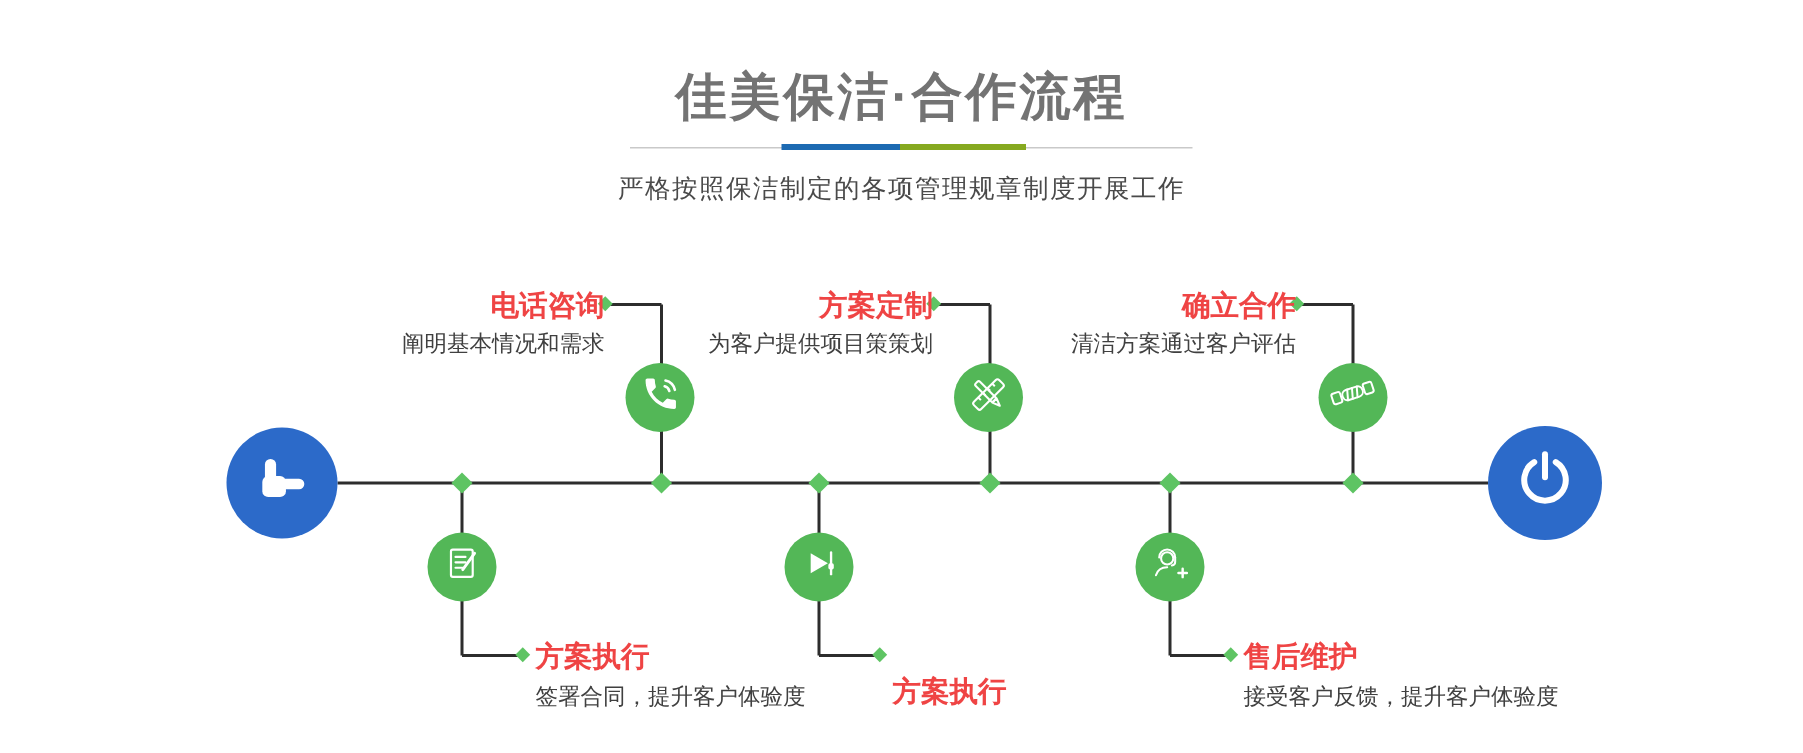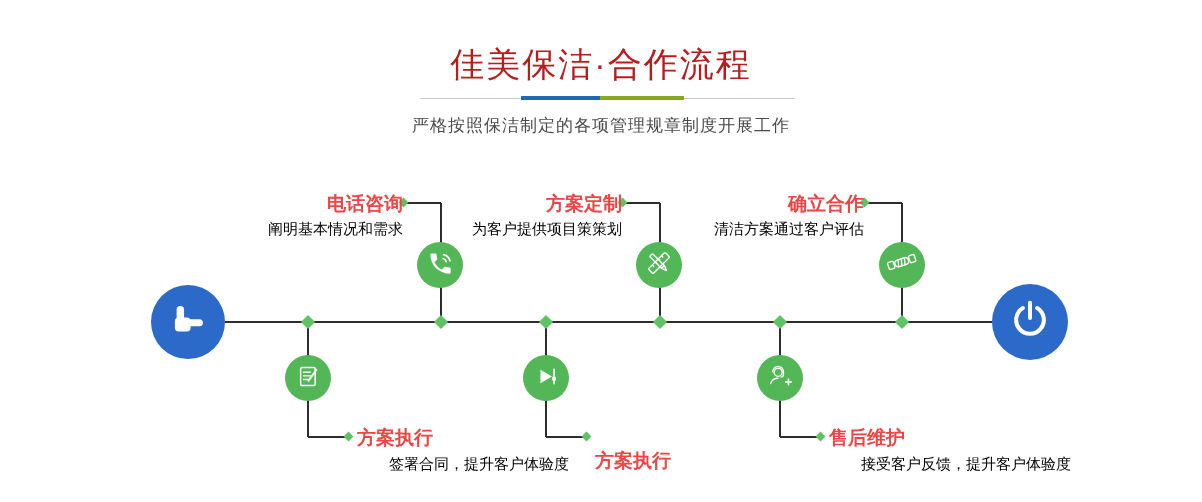--- a/index.html
+++ b/index.html
@@ -1,42 +1,42 @@
 <!DOCTYPE html>
 <html><head>
 <meta charset="utf-8">
 <style>
   html,body{margin:0;padding:0;background:#fff;}
   body{font-family:"Liberation Sans","DejaVu Sans",sans-serif;}
   .canvas{position:relative;width:1202px;height:502px;background:#ffffff;overflow:hidden;}
 
   
   .hdr-title{position:absolute;left:0;top:42px;width:1202px;text-align:center;
-    font-size:34px;font-weight:normal;color:#b91c1c;letter-spacing:2px;}
+    font-size:34px;font-weight:bold;color:#737373;letter-spacing:2px;}
   .hdr-divider-gray{position:absolute;left:420px;top:98px;width:375px;height:1px;background:#c9c9c9;}
   .hdr-divider-blue{position:absolute;left:521px;top:96px;width:79px;height:4px;background:#1d6ab2;}
   .hdr-divider-green{position:absolute;left:600px;top:96px;width:84px;height:4px;background:#86a920;}
   .hdr-sub{position:absolute;left:0;top:114px;width:1202px;text-align:center;
     font-size:17px;color:#4a4a4a;letter-spacing:1px;}
 
   
   .line{position:absolute;background:#2d2d2d;}
   .h-line{height:1.5px;}
   .v-line{width:1.5px;}
   .dmd{position:absolute;background:#5ec463;transform:rotate(45deg);}
   .dmd-big{width:10px;height:10px;}
   .dmd-sm{width:7px;height:7px;}
 
   .circle{position:absolute;border-radius:50%;display:flex;align-items:center;justify-content:center;}
   .c-blue{background:#2c6ac9;}
   .c-green{background:#53b757;width:46px;height:46px;}
 
   
   .step-title{position:absolute;font-size:19px;font-weight:bold;color:#ef4444;white-space:nowrap;}
-  .step-desc{position:absolute;font-size:15px;color:#000000;white-space:nowrap;margin-left:32px;}
+  .step-desc{position:absolute;font-size:15px;color:#404040;white-space:nowrap;}
   .alignR{text-align:right;}
 </style>
 </head>
 <body>
 
 <div class="canvas">
 
   <div class="hdr-title">佳美保洁·合作流程</div>
   <div class="hdr-divider-gray"></div>
   <div class="hdr-divider-blue"></div>

